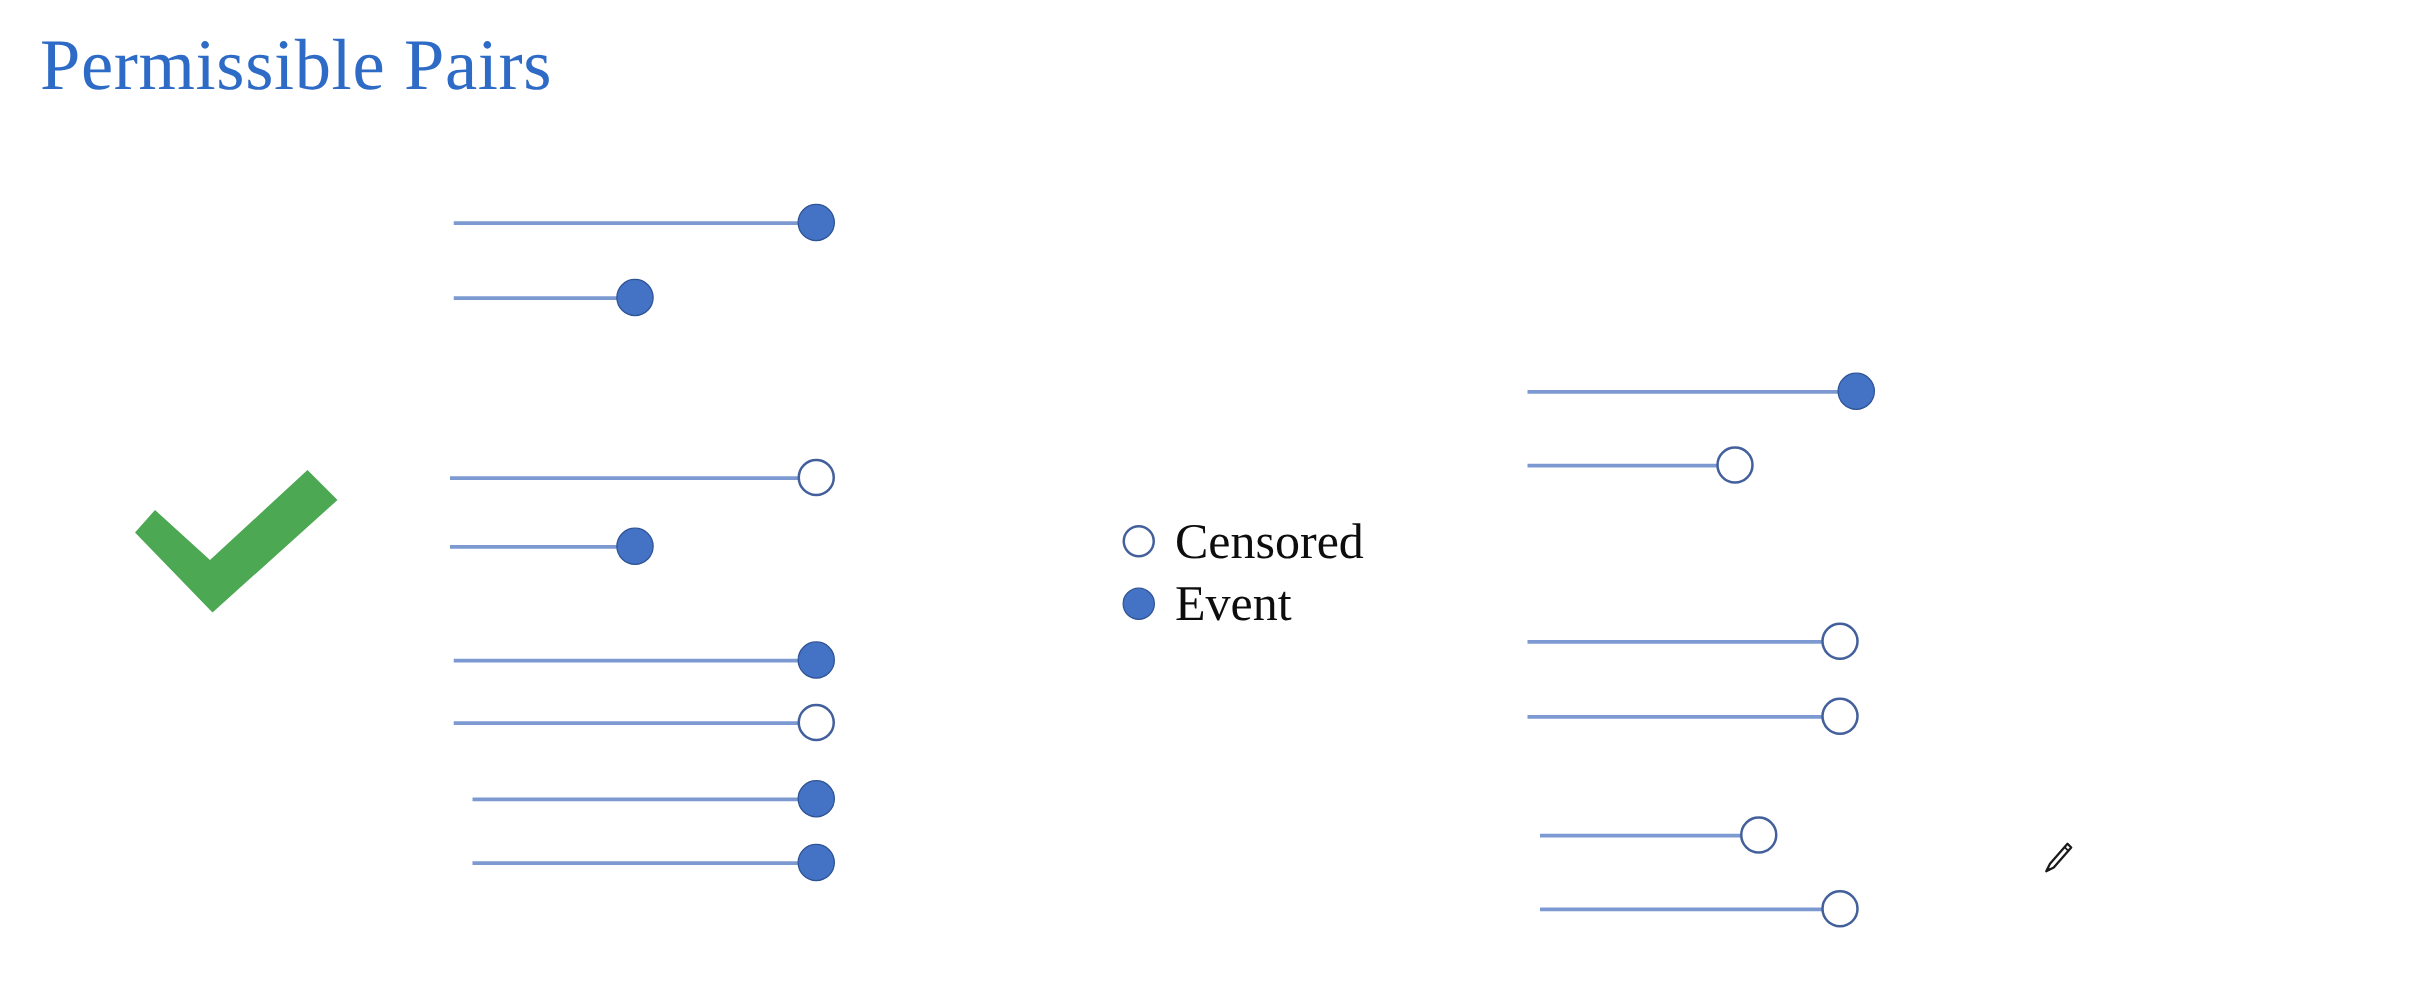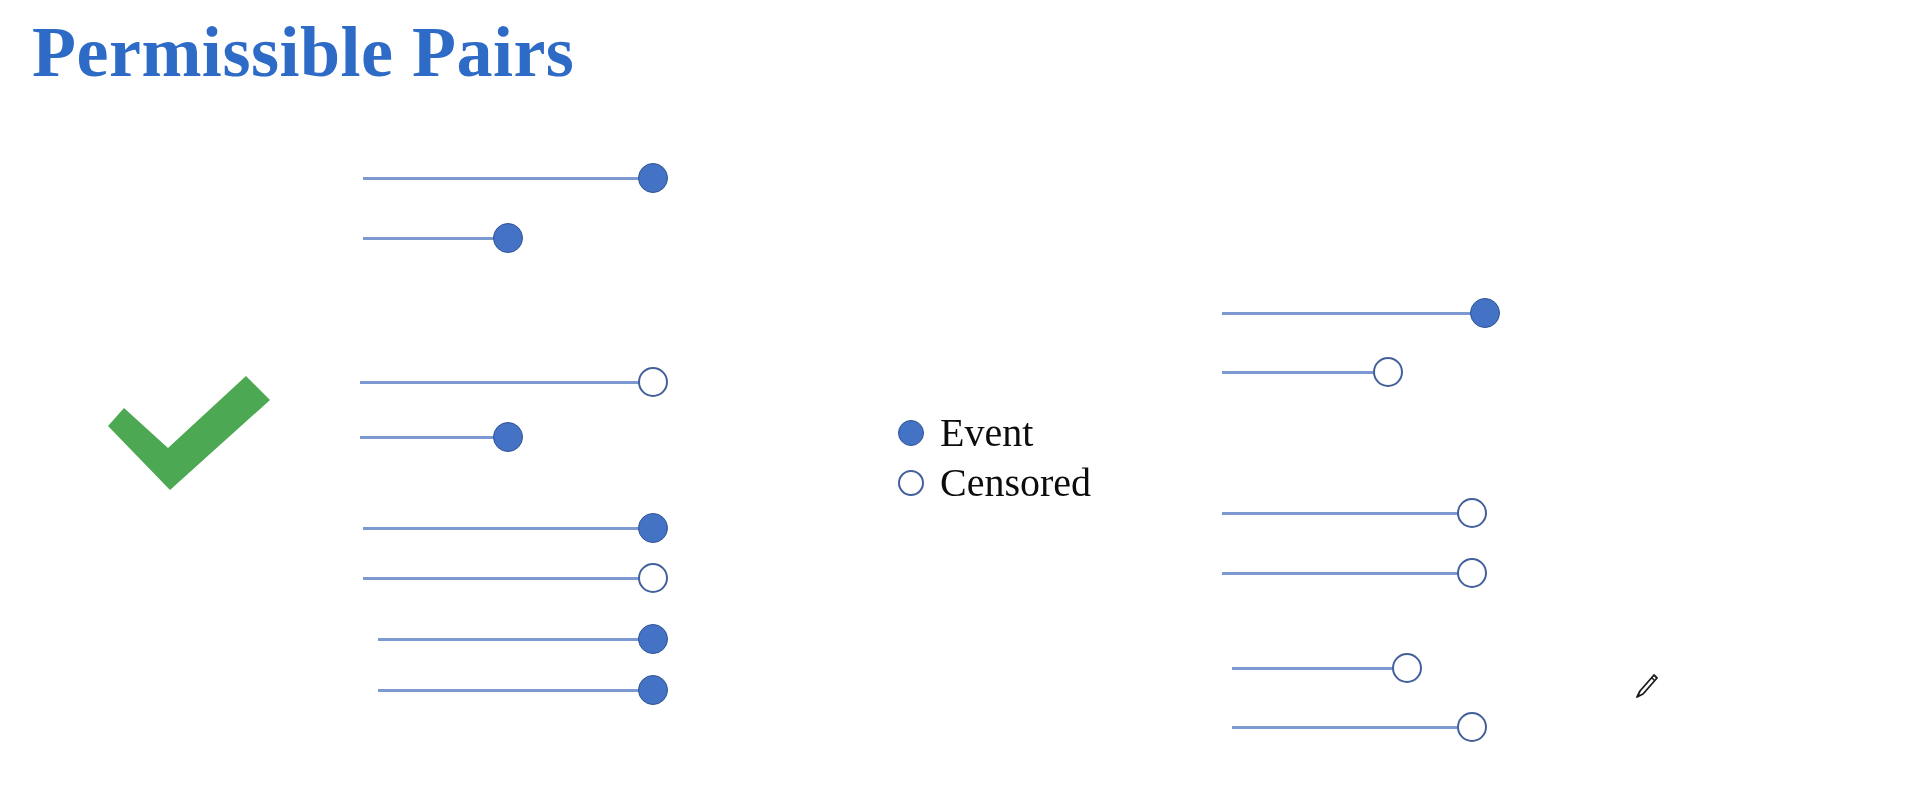--- a/index.html
+++ b/index.html
@@ -10,23 +10,23 @@
     font-family:"Liberation Serif", serif;
     overflow:hidden;
     position:relative;
   }
   #slide{position:absolute;left:0;top:0;width:1930px;height:786px;background:#fff;overflow:hidden;}
 
   
   #title{
     position:absolute;left:32px;top:6px;
     font-family:"Liberation Serif", serif;
-    font-size:72px;
+    font-size:58px;
     line-height:92px;
-    font-weight:700;
+    font-weight:400;
     color:#2E6BC6;
     letter-spacing:0.5px;
     white-space:nowrap;
   }
 
   
   .row{position:absolute;height:0;}
   .seg{
     position:absolute;
     height:3px;
@@ -123,26 +123,26 @@
       <div class="mk event" style="left:638px;top:-15px;width:30px;height:30px;"></div>
     </div>
     <div class="row" style="left:0;top:690px;">
       <div class="seg" style="left:378px;width:275px;"></div>
       <div class="mk event" style="left:638px;top:-15px;width:30px;height:30px;"></div>
     </div>
   </div>
 
   <div id="legend">
     <div class="legend-item">
+      <span class="legend-mk censored"></span>
+      <span class="legend-label">Censored</span>
+    </div>
+    <div class="legend-item">
       <span class="legend-mk event"></span>
       <span class="legend-label">Event</span>
-    </div>
-    <div class="legend-item">
-      <span class="legend-mk censored"></span>
-      <span class="legend-label">Censored</span>
     </div>
   </div>
 
   <div id="panel-right">
 
     <div class="row" style="left:0;top:313px;">
       <div class="seg" style="left:42px;width:263px;"></div>
       <div class="mk event" style="left:290px;top:-15px;width:30px;height:30px;"></div>
     </div>
     <div class="row" style="left:0;top:372px;">

